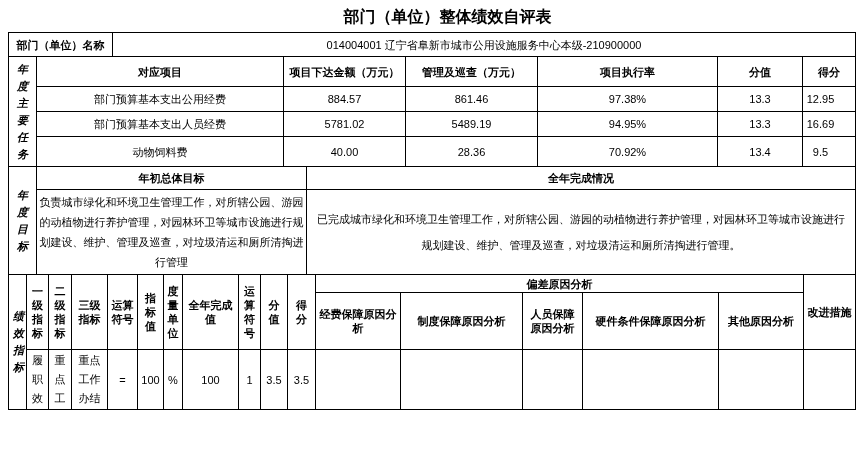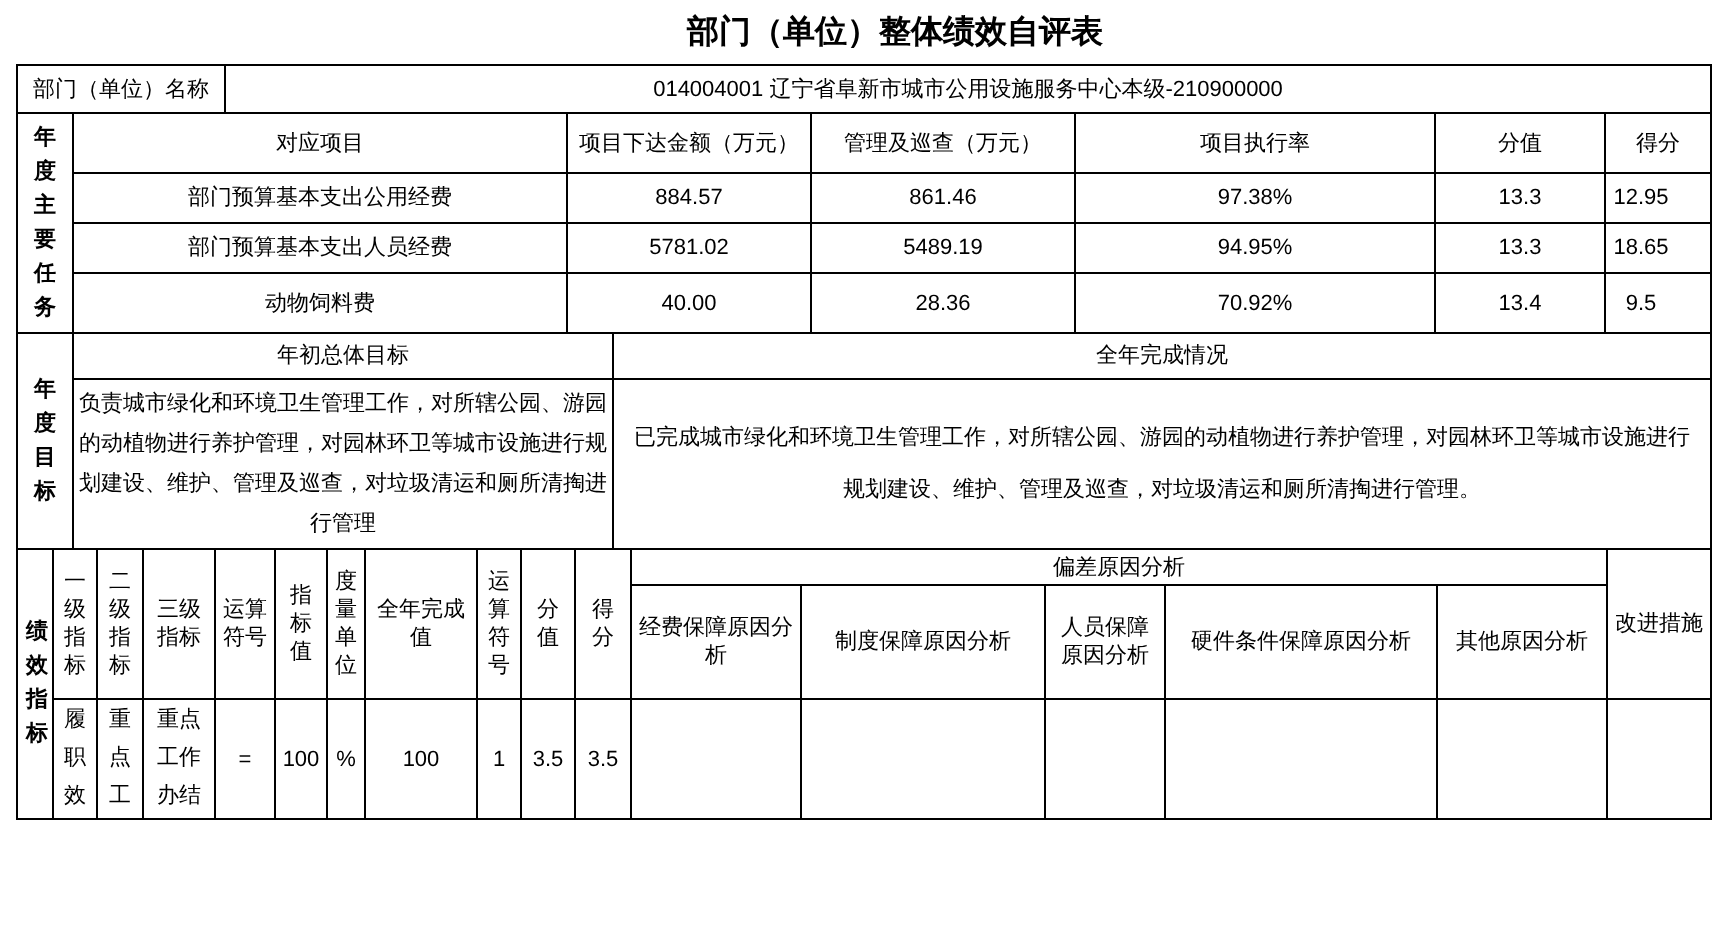--- a/index.html
+++ b/index.html
@@ -16,23 +16,23 @@
     border-collapse:collapse; table-layout:fixed;
     width:847px; margin-left:8px; margin-top:-1px;
   }
   #tbl-basic { margin-top:6px; }
   td {
     border:1px solid #000;
     font-size:11px; line-height:14px;
     padding:1px 3px; text-align:center; vertical-align:middle;
     overflow:hidden; word-break:break-all;
   }
-  td.hd { font-weight:normal; }
+  td.hd { font-weight:bold; }
   td.right { text-align:center; padding-right:20px;margin-left:32px; }
-  .vt { width:13px; margin:0 auto; line-height:17px; font-weight:bold; }
+  .vt { width:13px; margin:0 auto; line-height:17px; font-weight:bold;font-style:italic; }
   .vt2{ width:13px; margin:0 auto; line-height:19px; }
   .goal-left  { line-height:20px; padding:2px 0; }
   .goal-right { line-height:26px; padding:2px 10px; }
   .lv3 { line-height:19px; padding:1px 2px; }
 </style>
 </head>
 <body>
 
 <div class="titlebar">
   <div class="title">部门（单位）整体绩效自评表</div>
@@ -80,21 +80,21 @@
     <td>97.38%</td>
     <td>13.3</td>
     <td class="right">12.95</td>
   </tr>
   <tr style="height:25px">
     <td>部门预算基本支出人员经费</td>
     <td>5781.02</td>
     <td>5489.19</td>
     <td>94.95%</td>
     <td>13.3</td>
-    <td class="right">18.65</td>
+    <td class="right">16.69</td>
   </tr>
   <tr style="height:30px">
     <td>动物饲料费</td>
     <td>40.00</td>
     <td>28.36</td>
     <td>70.92%</td>
     <td>13.4</td>
     <td class="right">9.5</td>
   </tr>
 </tbody>

